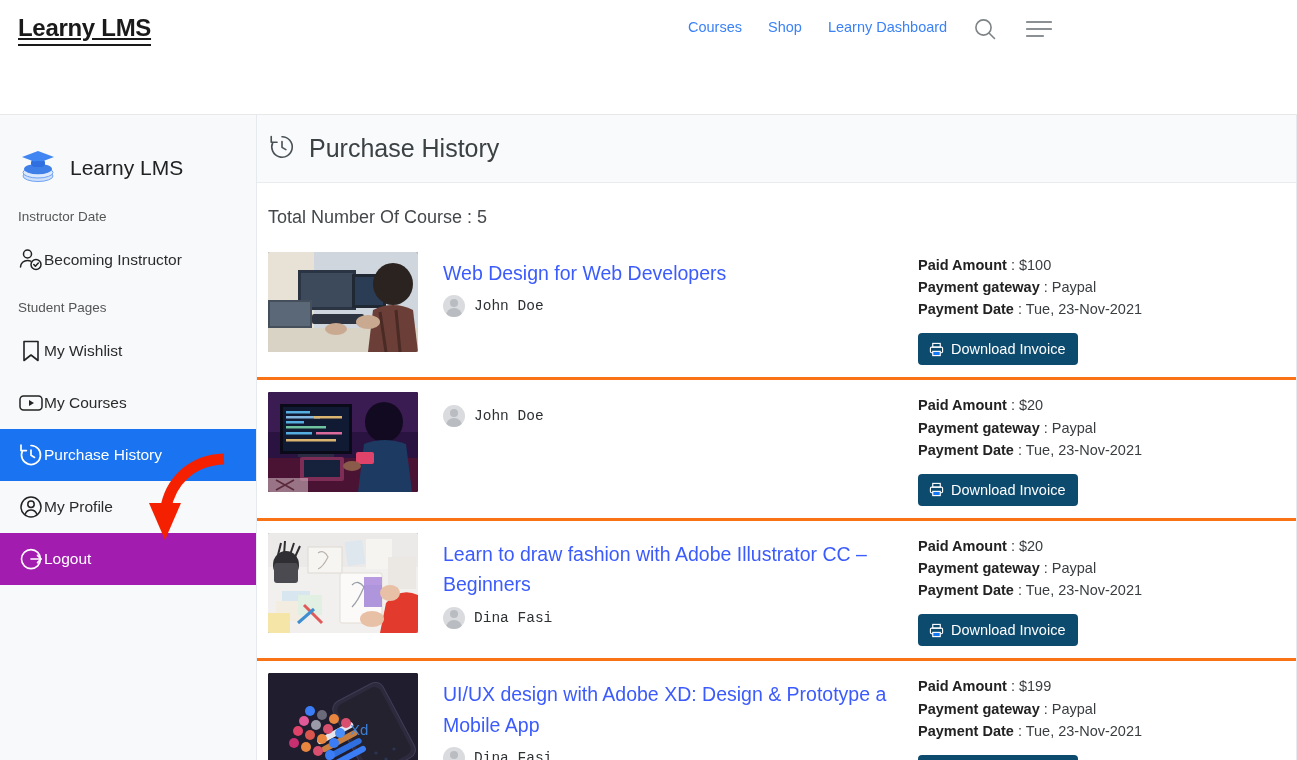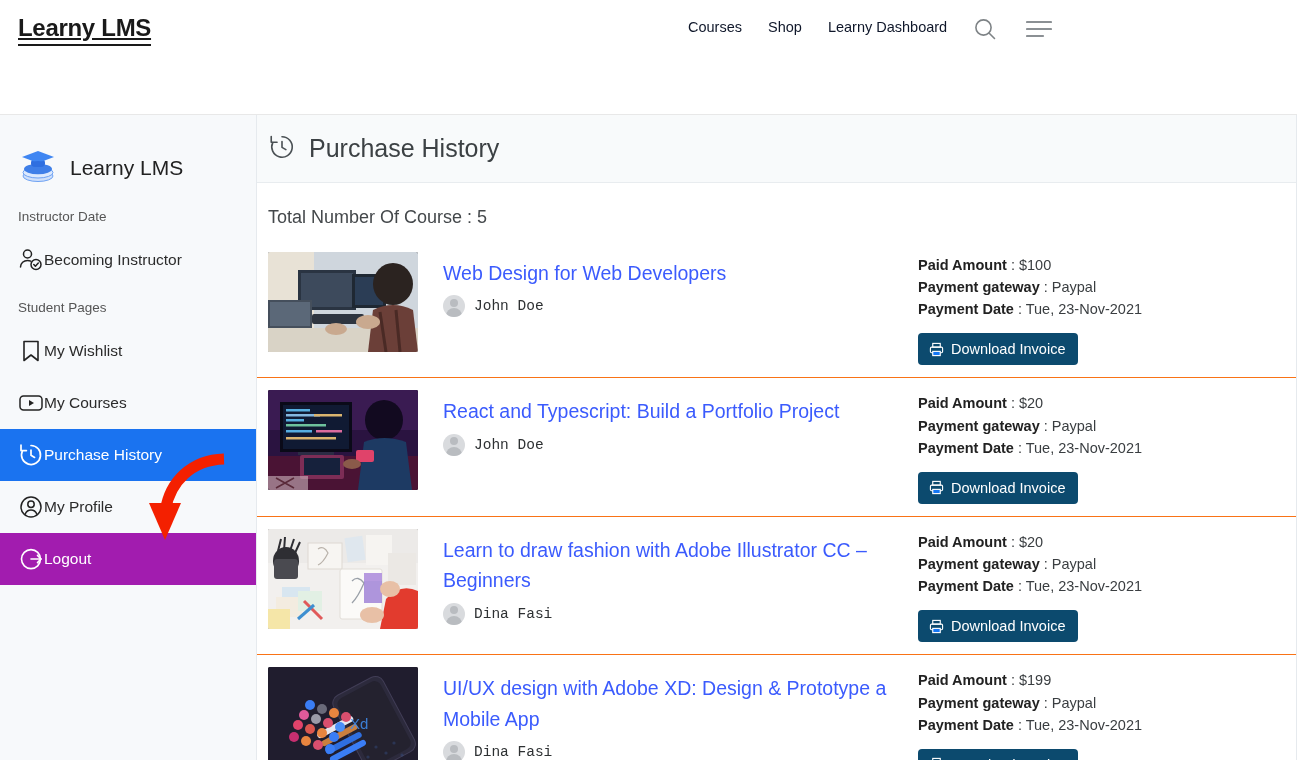--- a/index.html
+++ b/index.html
@@ -23,21 +23,21 @@
     letter-spacing: -0.3px;
     border-bottom: 2px solid #1a1a1a;
     padding-bottom: 2px;
     line-height: 1.18;
   }
   .topnav {
     position: absolute; left: 688px; top: 19px;
     display: flex; align-items: center; gap: 0px;
   }
   .topnav a {
-    font-size: 14.5px; color: #0f172a; text-decoration: none;
+    font-size: 14.5px; color: #3b82f6; text-decoration: none;
     padding: 0 13px 0 0; margin-right: 13px;
     white-space: nowrap;
   }
   .topnav a:last-of-type { margin-right: 0; padding-right: 0; }
   .topicons {
     position: absolute; left: 972px; top: 16px;
     display: flex; align-items: center; gap: 28px;
   }
   .ic-btn { display: block; cursor: pointer; }
 
@@ -112,21 +112,21 @@
   }
   .total-line {
     font-size: 18px; color: #44484b;
     padding: 24px 0 0 11px;
     font-weight: 400;
   }
 
   .rows { padding-top: 12px; }
   .prow {
     display: flex;
-    border-bottom: 1px solid #f97316;
+    border-bottom: 3px solid #f97316;
     padding: 12px 0 12px 11px;
     min-height: 131px;
     align-items: flex-start;
   }
   .prow:last-child { border-bottom: none; }
   .thumb {
     width: 150px; height: 100px;
     flex: 0 0 150px;
     border-radius: 2px;
     overflow: hidden;
@@ -400,21 +400,20 @@
             <rect x="36" y="68" width="36" height="17" fill="#16213c"></rect>
             <ellipse cx="116" cy="30" rx="19" ry="20" fill="#120a20"></ellipse>
             <path d="M96 52 q20 -8 42 0 l6 48 h-54z" fill="#1d3a63"></path>
             <rect x="88" y="60" width="18" height="12" rx="2" fill="#e0436a"></rect>
             <ellipse cx="84" cy="74" rx="9" ry="5" fill="#8a5a4a"></ellipse>
             <rect x="0" y="86" width="40" height="14" fill="#d9c4cb" opacity="0.55"></rect>
             <path d="M8 88 l18 10 M26 88 l-18 10" stroke="#5a2a3a" stroke-width="1.6"></path>
           </svg>
         </div>
         <div class="pmid">
-          <a class="ctitle" href="#">React and Typescript: Build a Portfolio Project</a>
           <div class="author">
             <span class="avatar"></span>
             <span class="author-name">John Doe</span>
           </div>
         </div>
         <div class="pright">
           <div class="meta">
             <b>Paid Amount</b><span> : </span><span>$20</span>
           </div>
           <div class="meta">

